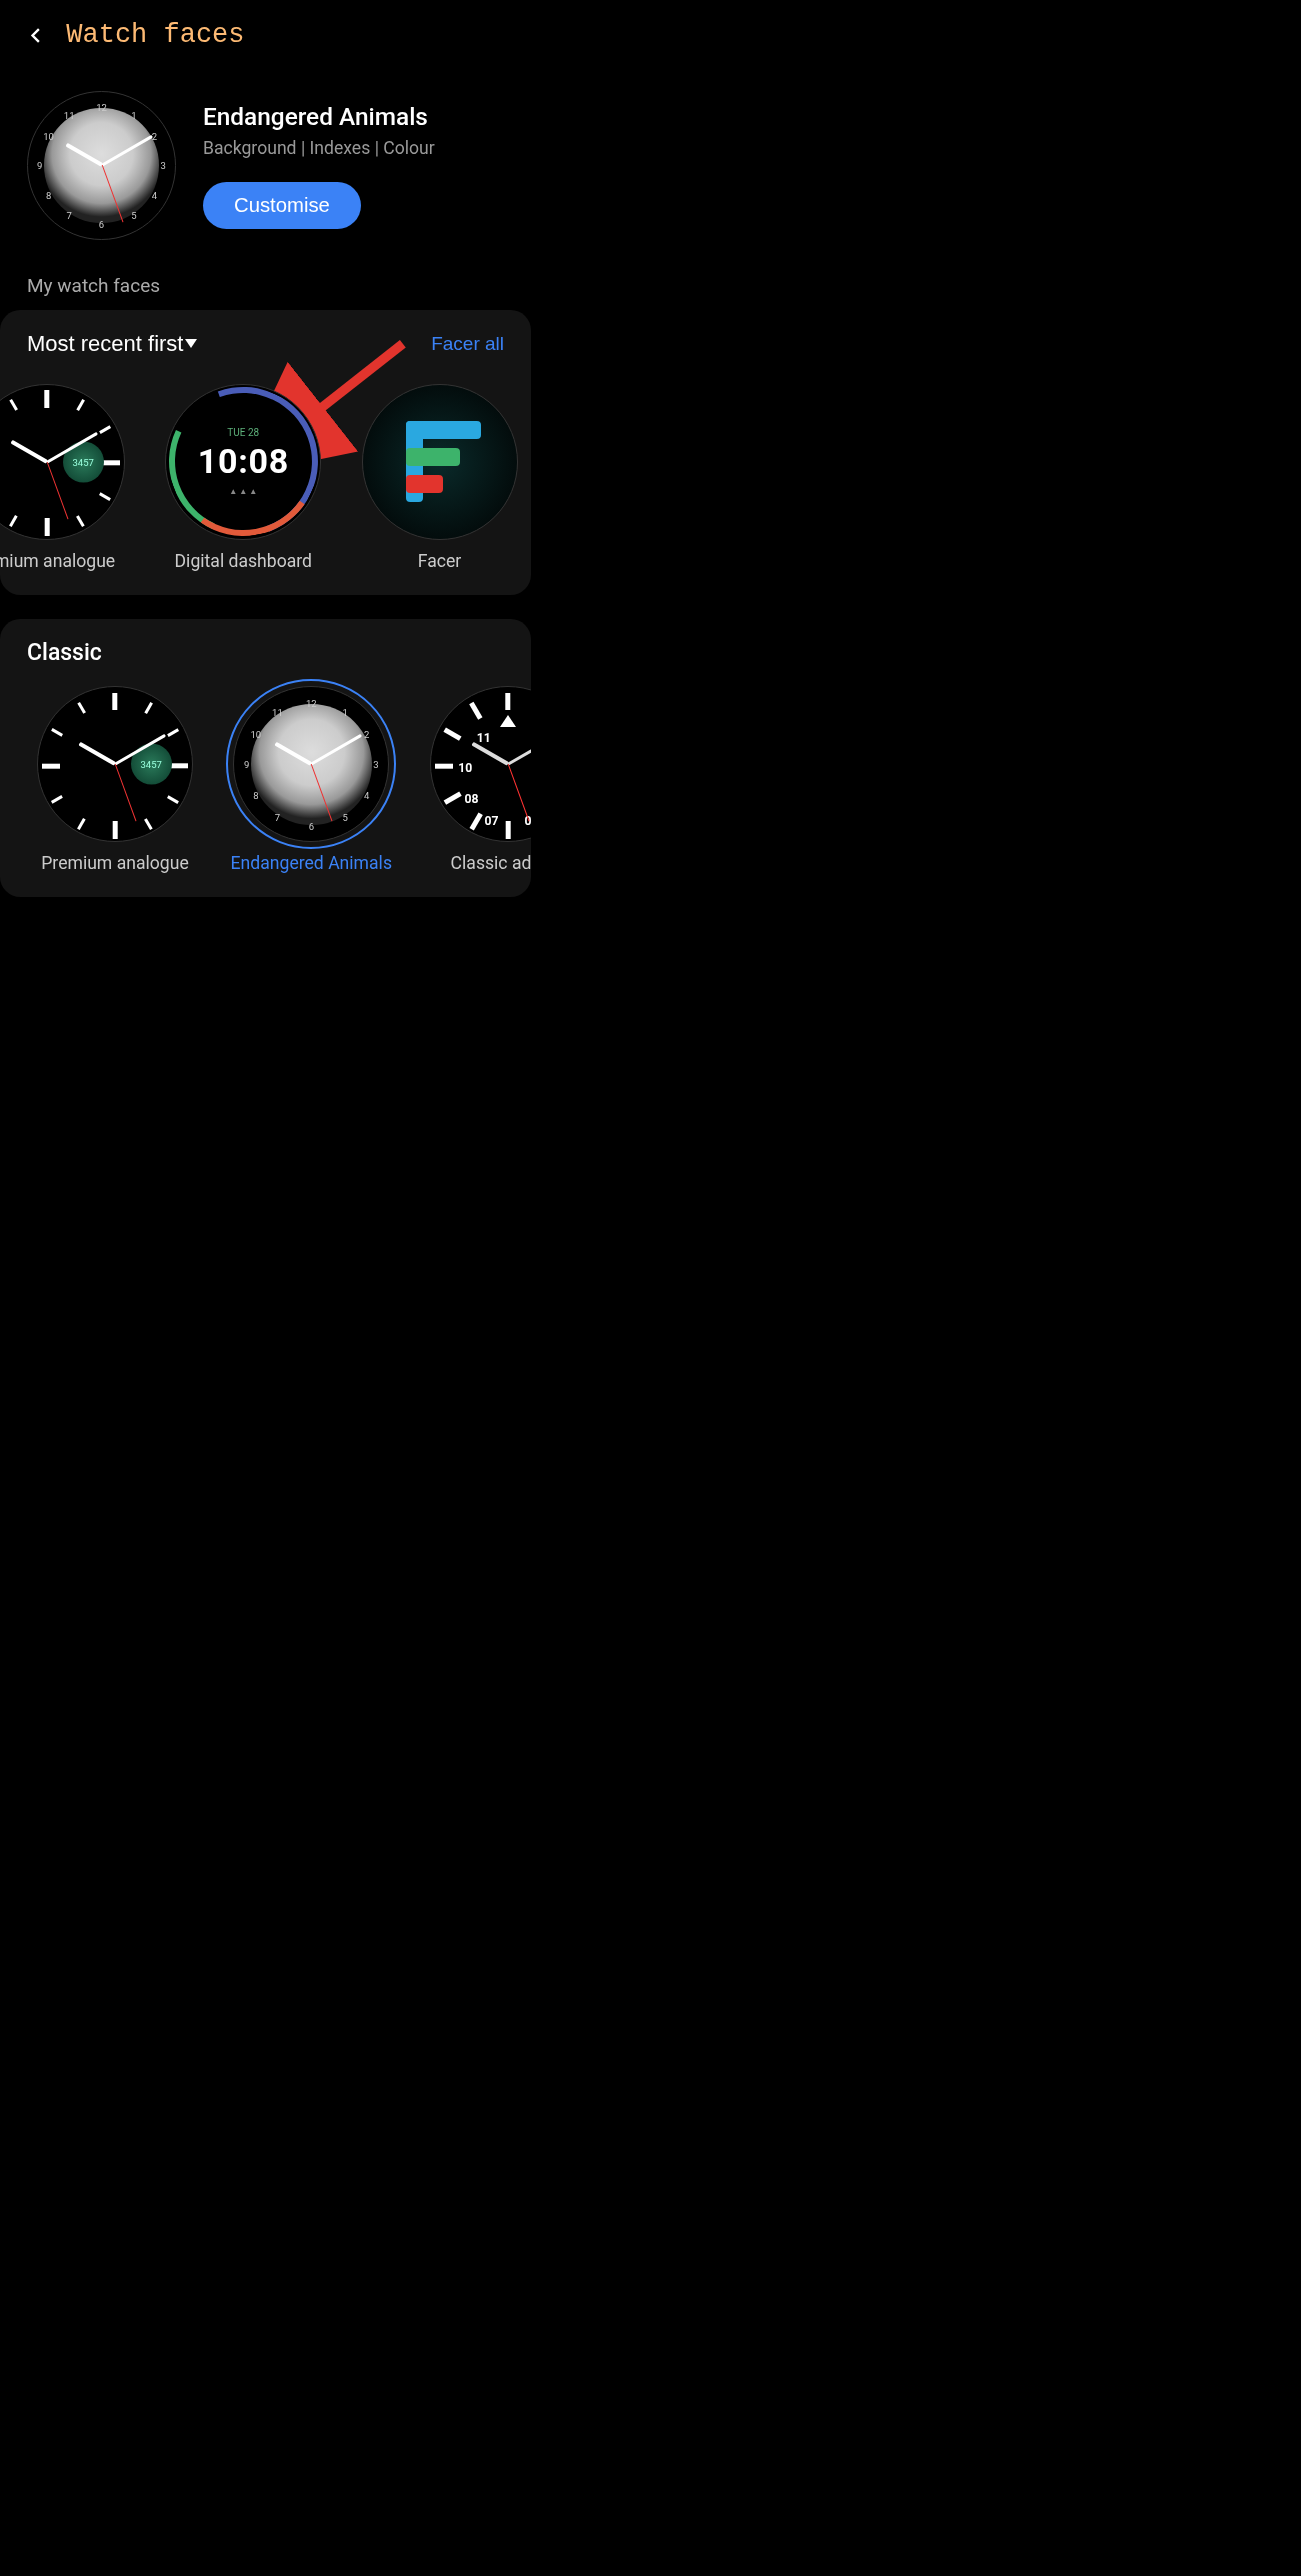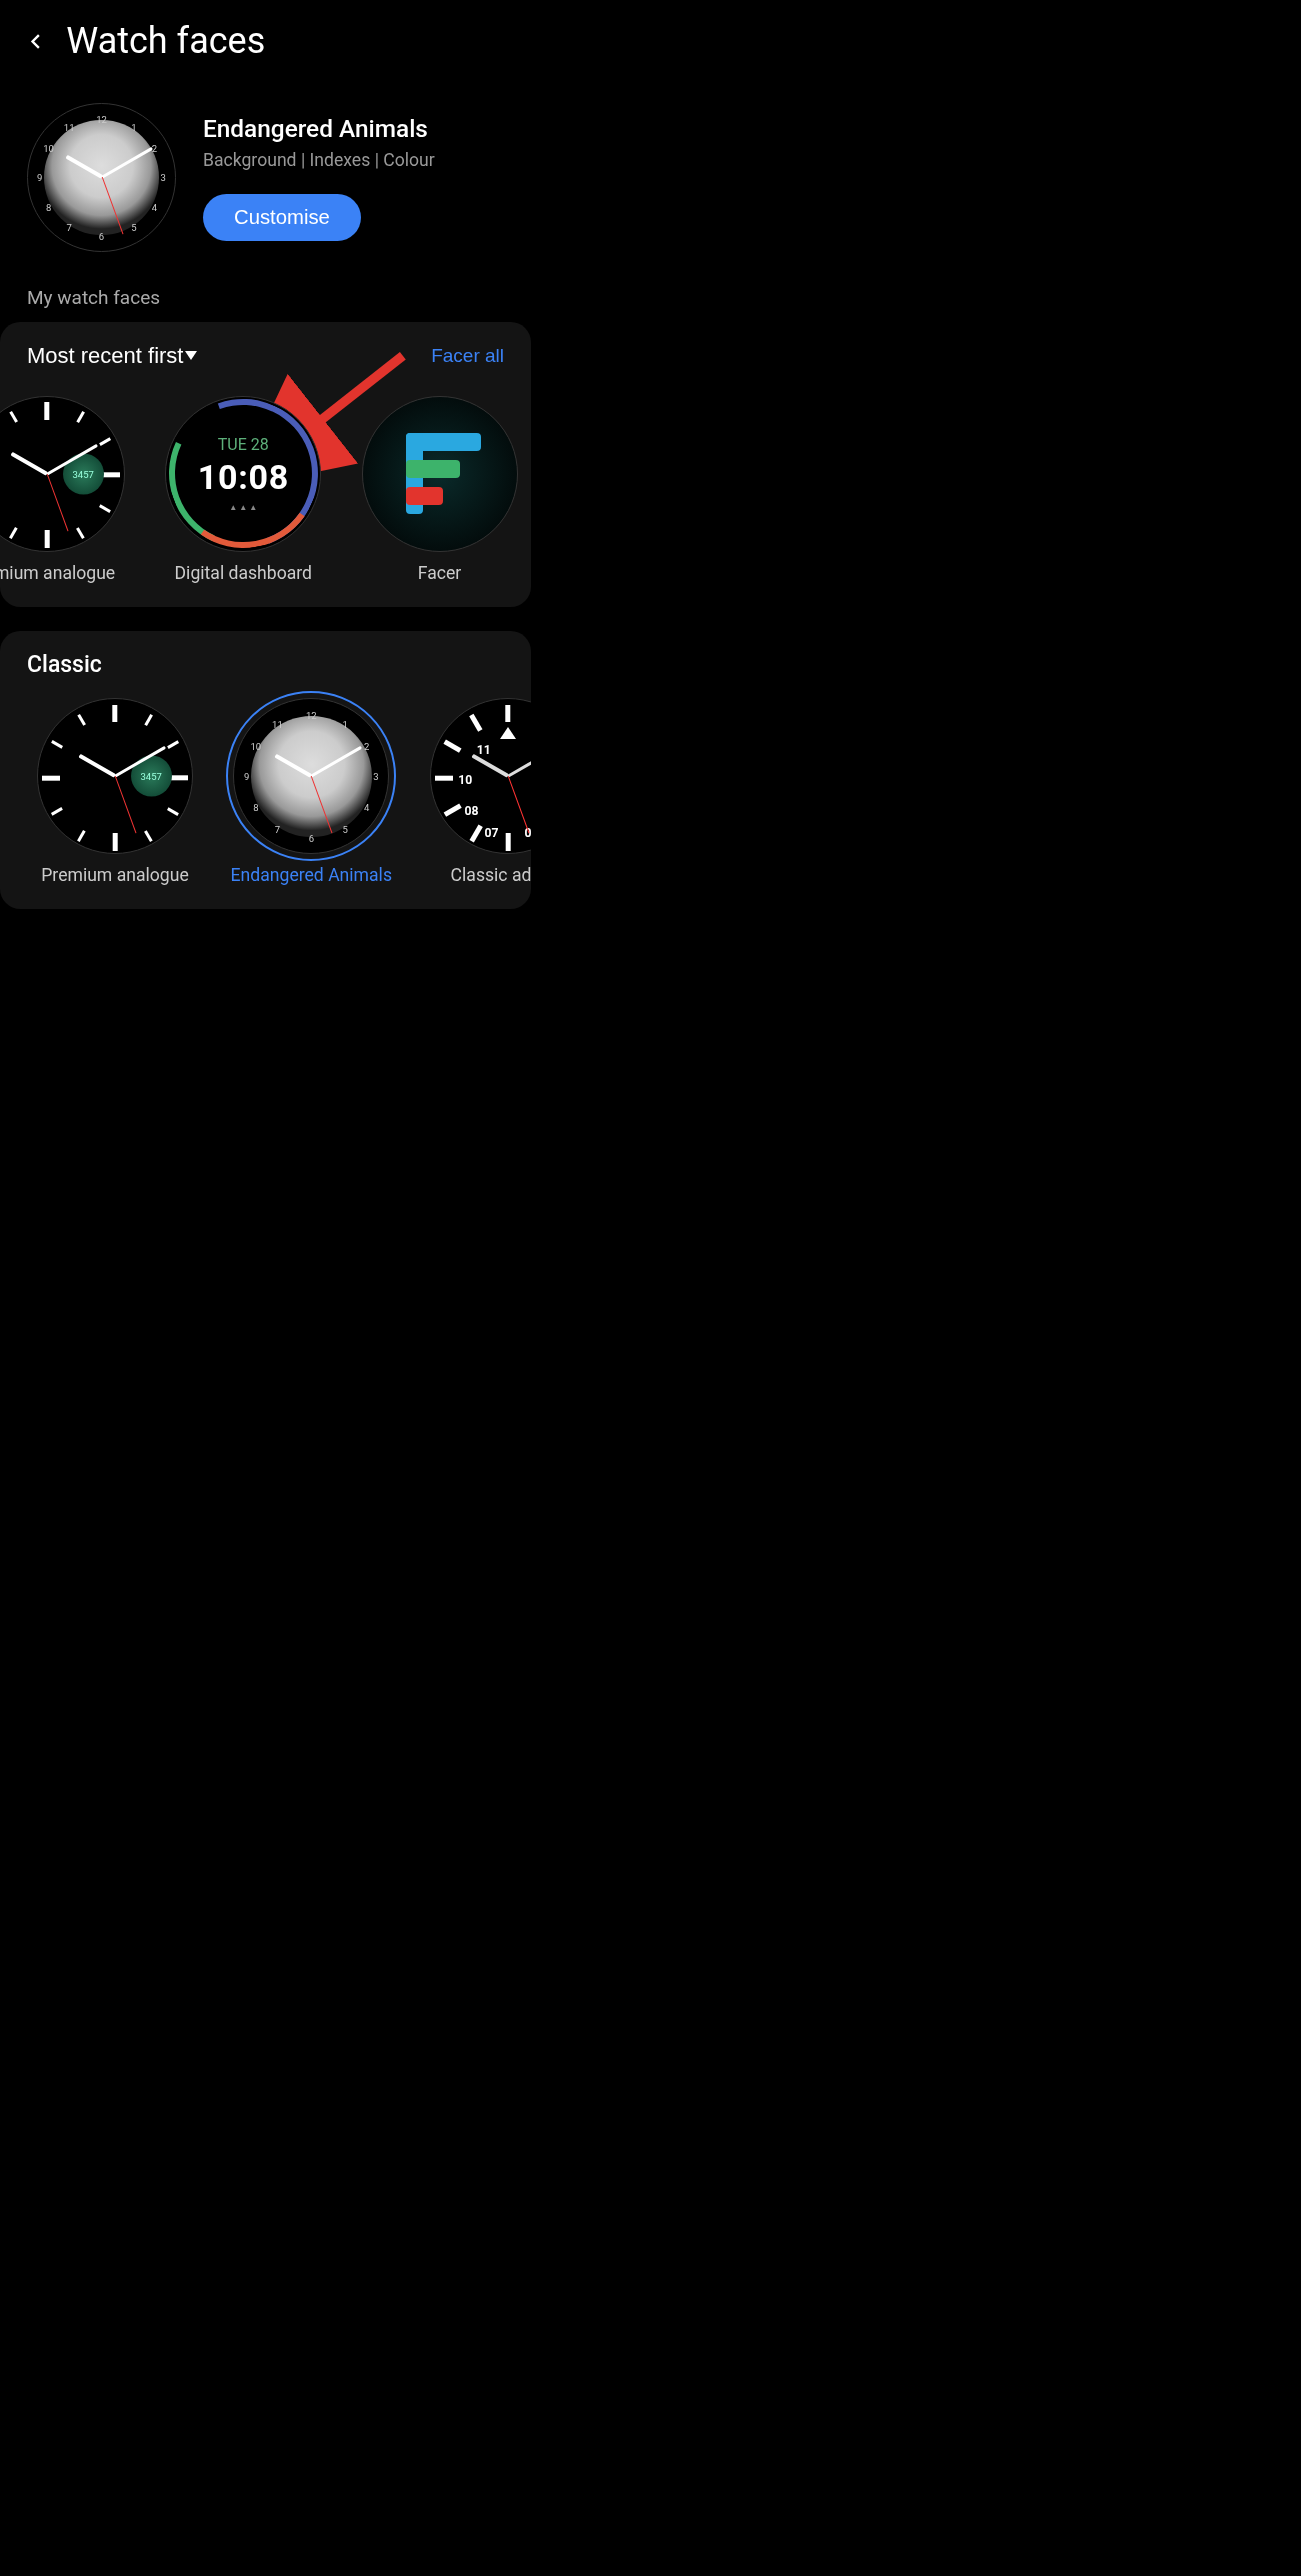--- a/index.html
+++ b/index.html
@@ -2,21 +2,21 @@
 <html style="font-size:11px"><head>
 <meta charset="utf-8">
 <style>
   * { box-sizing: border-box; margin: 0; padding: 0; }
   html, body { background: #000; color: #fff; font-family: -apple-system, Roboto, Arial, sans-serif; width: 531px; }
   body { padding-bottom: 27px; }
 
   .header { display: flex; align-items: center; padding: 20.3px 27px 13.6px 27px; gap: 20.3px; }
   .back-icon { width: 19px; height: 19px; display: flex; align-items: center; justify-content: center; }
   .back-icon svg { stroke: #fff; stroke-width: 3; fill: none; }
-  .header-title { font-size: 36px; font-weight: 400; color: #ffffff; }
+  .header-title { font-size: 27px; font-weight: 400; color: #fdba74; font-family: Liberation Mono, monospace; }
 
   .current-face { display: flex; align-items: center; padding: 27px 27px 27px 27px; gap: 27px; }
   .current-face-preview { width: 149px; height: 149px; border-radius: 50%; background: #000; border: 1.4px solid #333; position: relative; flex-shrink: 0; }
   .current-face-info { flex: 1; }
   .current-face-title { font-size: 24.4px; font-weight: 500; margin-bottom: 6.8px; }
   .current-face-sub { font-size: 17.6px; color: #999; margin-bottom: 24px; }
   .customise-btn { background: #3b82f6; color: #fff; border: none; border-radius: 27px; padding: 12.2px 31px; font-size: 20.3px; font-weight: 400; }
 
   .section-label { font-size: 19px; color: #aaa; padding: 6.8px 27px 13.6px 27px; }
 
@@ -42,21 +42,21 @@
   
   .nums { position:absolute; inset:0; }
   .nums span { position:absolute; font-size:9.5px; color:#ccc; transform:translate(-50%,-50%); }
   .animal { position:absolute; inset:16.3px; border-radius:50%; background: radial-gradient(circle at 50% 40%, #ddd 0%, #ccc 35%, #999 55%, #222 70%); }
   .hand { position:absolute; left:50%; top:50%; background:#fff; transform-origin: bottom center; border-radius:1.4px; }
   .hand.h { width:4.1px; height:41px; transform: translate(-50%,-100%) rotate(300deg); }
   .hand.m { width:2.7px; height:58px; transform: translate(-50%,-100%) rotate(60deg); }
   .hand.s { width:1.4px; height:61px; transform: translate(-50%,-100%) rotate(160deg); background:#e33; }
 
   .dash-time { font-size:34px; font-weight:700; color:#fff; letter-spacing:0.7px; }
-  .dash-date { font-size:16px; color:#5db07a; margin-bottom:2.7px; }
+  .dash-date { font-size:10px; color:#5db07a; margin-bottom:2.7px; }
   .arc-green { position:absolute; inset:2.7px; border-radius:50%; border:6.8px solid transparent; border-left-color:#3db36b; transform:rotate(-20deg); }
   .arc-blue  { position:absolute; inset:2.7px; border-radius:50%; border:6.8px solid transparent; border-top-color:#4a5db8; border-right-color:#4a5db8; transform:rotate(25deg);} 
   .arc-red   { position:absolute; inset:2.7px; border-radius:50%; border:6.8px solid transparent; border-bottom-color:#e25a3a; transform:rotate(-10deg);} 
 
   .facer-logo { width:81px; height:81px; position:relative; }
   .facer-logo .bar { position:absolute; left:6.8px; border-radius:4.1px; }
   .facer-logo .b1 { top:0; width:75px; height:17.6px; background:#2aa8e0; }
   .facer-logo .b1v{ top:0; left:6.8px; width:17.6px; height:81px; background:#2aa8e0; }
   .facer-logo .b2 { top:27px; width:54px; height:17.6px; background:#3db36b; }
   .facer-logo .b3 { top:54px; width:37px; height:17.6px; background:#e2342d; }

